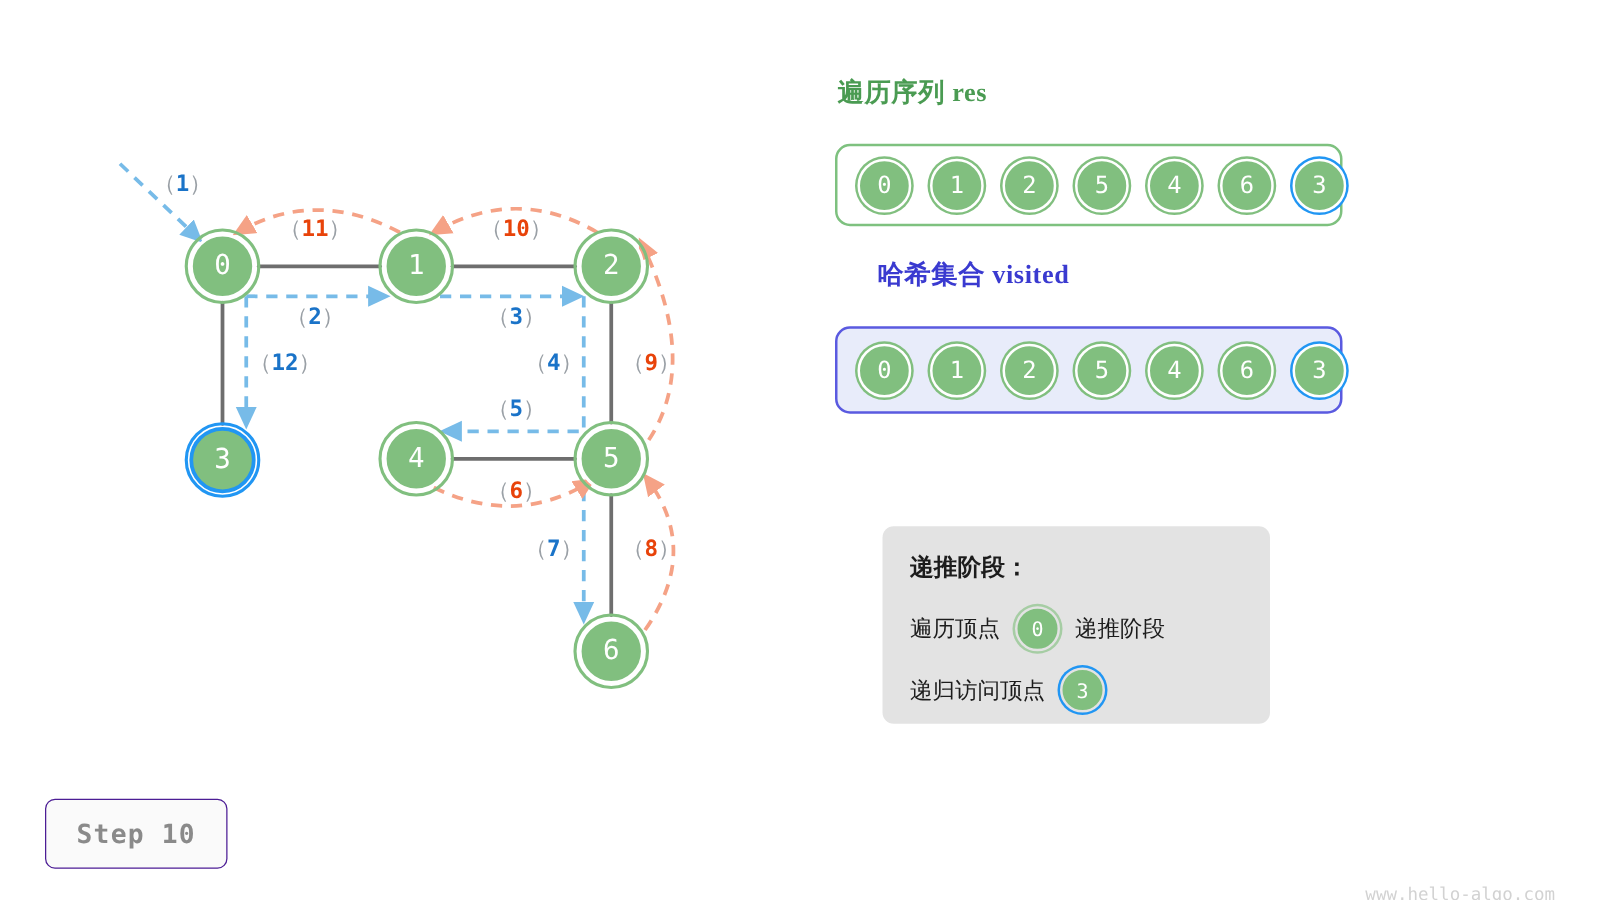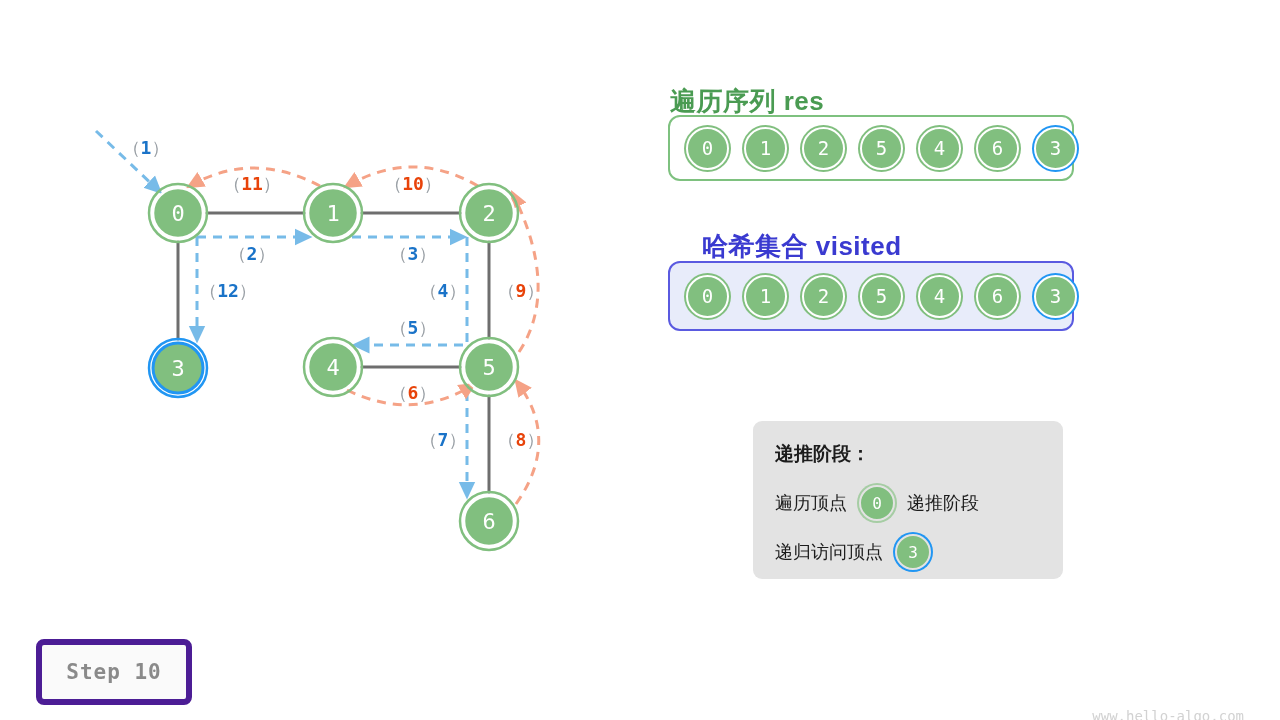--- a/index.html
+++ b/index.html
@@ -24,25 +24,24 @@
     top: 0;
     width: 660px;
     height: 620px;
   }
 
   
   .panel {
     position: absolute;
   }
   .panel-title {
-    font-family: Liberation Sans, sans-serif;
+    font-family: Liberation Serif, serif;
     font-weight: bold;
-    font-size: 26px;
+    font-size: 21px;
     letter-spacing: 0.5px;
-    margin-top: 24px;
   }
   .title-res { color: #4a9b52; }
   .title-visited { color: #3a3ad0; }
 
   .cell-box {
     border-radius: 12px;
     box-sizing: border-box;
     display: flex;
     align-items: center;
   }
@@ -84,21 +83,20 @@
   .info-box {
     position: absolute;
     left: 706px;
     top: 421px;
     width: 310px;
     height: 158px;
     background: #e3e3e3;
     border-radius: 9px;
     box-sizing: border-box;
     padding: 20px 22px 0 22px;
-    margin-left: 47px;
   }
   .info-head {
     font-size: 19px;
     font-weight: bold;
     color: #1c1c1c;
     margin-bottom: 18px;
     font-family: "DejaVu Sans", sans-serif;
   }
   .info-line {
     font-size: 18px;
@@ -130,21 +128,21 @@
     border-color: #e3e3e3;
   }
 
   
   .step-badge {
     position: absolute;
     left: 36px;
     top: 639px;
     width: 144px;
     height: 54px;
-    border: 6px solid #4c1d95;
+    border: 1px solid #4c1d95;
     border-radius: 8px;
     background: #fafafa;
     color: #8a8a8a;
     font-family: "DejaVu Sans Mono", "Liberation Mono", monospace;
     font-weight: bold;
     font-size: 21px;
     display: flex;
     align-items: center;
     justify-content: center;
     letter-spacing: 1px;

